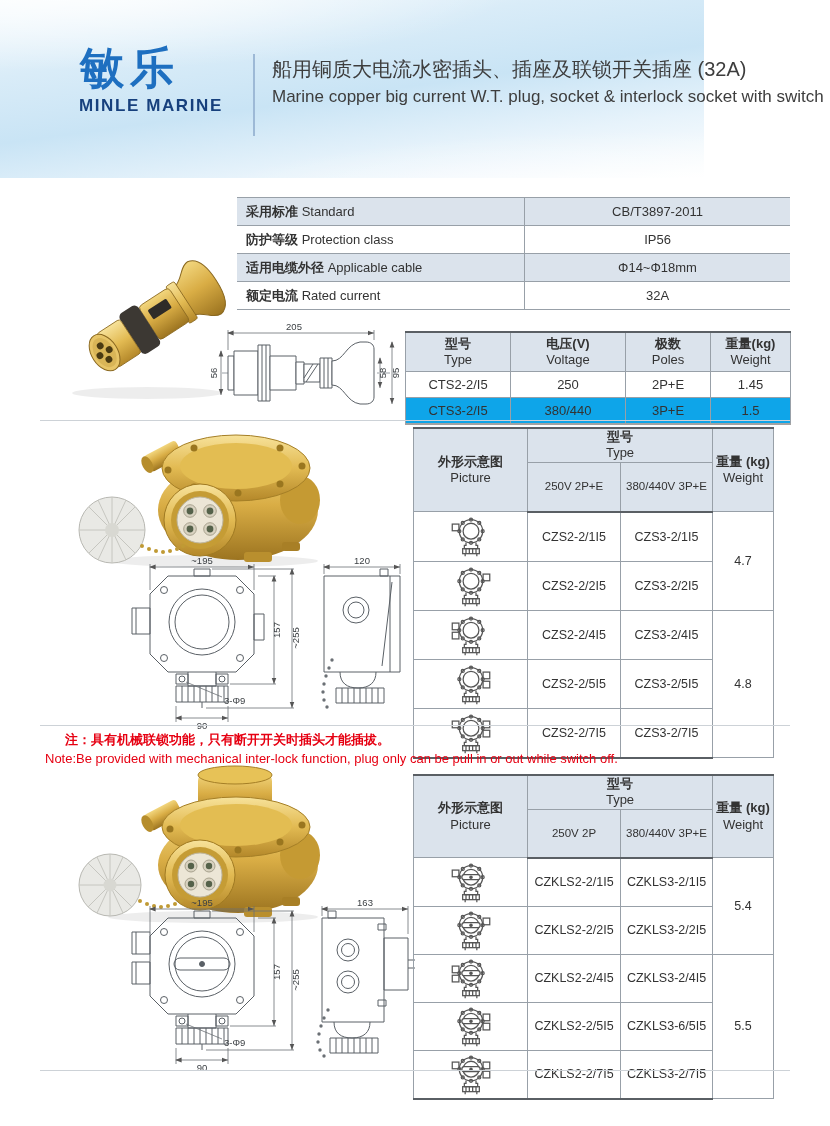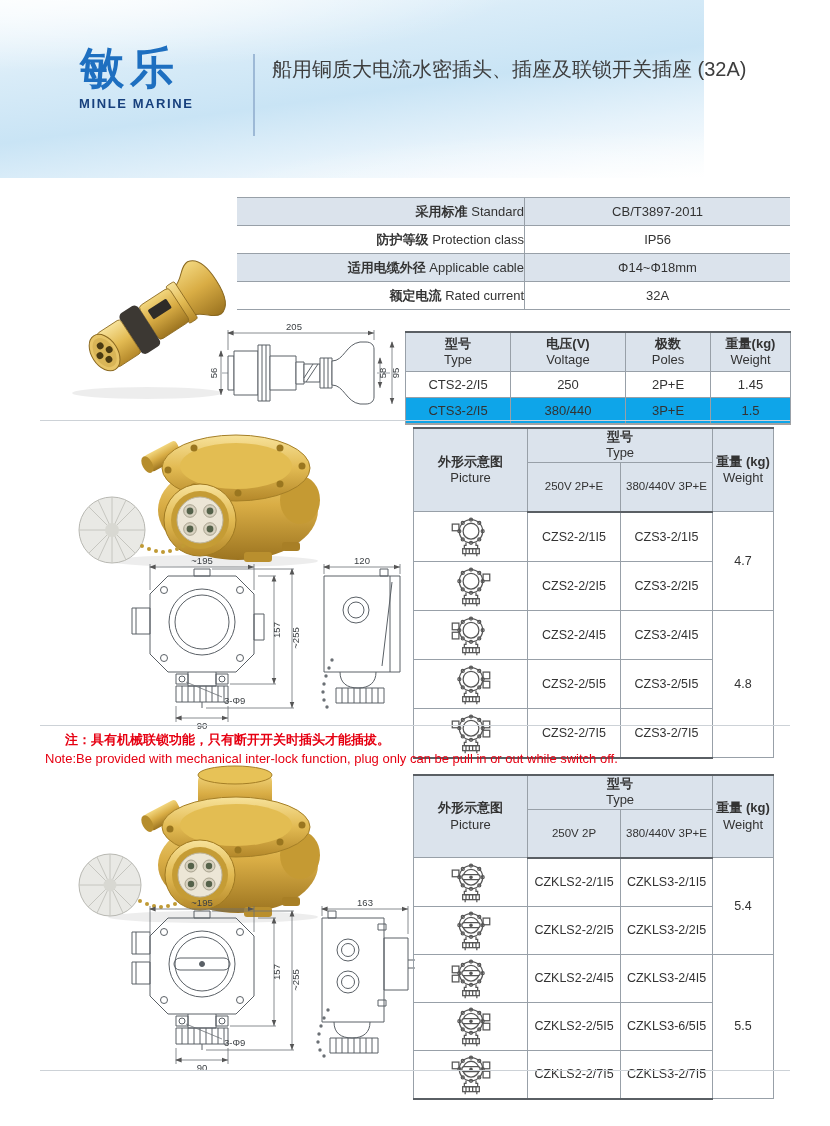--- a/index.html
+++ b/index.html
@@ -7,33 +7,33 @@
         font-family:"Liberation Sans","DejaVu Sans",sans-serif;color:#333;}
   .abs{position:absolute;}
 
   
   .hdr{left:0;top:0;width:704px;height:178px;
        background:linear-gradient(172deg,#f4fafd 0%,#d9ecf8 28%,#c9e4f5 52%,#e7f3fb 76%,#ffffff 100%);}
   .hdr::before{content:"";position:absolute;inset:0;
        background:radial-gradient(120% 90% at 8% -10%, rgba(255,255,255,.95) 0%, rgba(255,255,255,0) 55%),
                   radial-gradient(130% 80% at 95% 115%, rgba(255,255,255,.9) 0%, rgba(255,255,255,0) 52%);}
   .logo-cn{left:80px;top:46px;font-size:44px;font-weight:bold;color:#1e6fc0;letter-spacing:6px;line-height:1;}
-  .logo-en{left:79px;top:96px;font-size:13px;font-weight:bold;color:#17407d;letter-spacing:1.6px;}
+  .logo-en{left:79px;top:96px;font-size:17px;font-weight:bold;color:#17407d;letter-spacing:1.6px;}
   .hdr-div{left:253px;top:54px;width:2px;height:82px;background:#9db9d6;}
   .title-cn{left:272px;top:56px;font-size:20px;font-weight:400;color:#3d3d3d;white-space:nowrap;}
   .title-en{left:272px;top:87px;font-size:17px;color:#3d3d3d;white-space:nowrap;}
 
   
   table{border-collapse:collapse;table-layout:fixed;}
   .cn{font-weight:bold;}
 
   
   .spec{left:237px;top:197px;width:553px;font-size:13px;}
   .spec td{height:27px;border-top:1px solid #98a0a8;border-bottom:1px solid #98a0a8;padding:0;}
-  .spec .lab{width:278px;padding-left:9px;border-right:1px solid #98a0a8;text-align:right;}
+  .spec .lab{width:278px;padding-left:9px;border-right:1px solid #98a0a8;}
   .spec .val{text-align:center;}
   .spec tr:nth-child(odd) td{background:#dbe3ec;}
 
   
   .cts{left:405px;top:331px;width:385px;font-size:13px;text-align:center;}
   .cts td{border:1px solid #98a0a8;padding:0;}
   .cts tr:first-child td{border-top:2px solid #5a5f64;background:#dbe3ec;height:38px;line-height:1.25;}
   .cts tbody td{height:25px;}
   .cts tr:last-child td{border-bottom:2px solid #a3a3a3;background:#0ea5e9;}
 
@@ -114,20 +114,21 @@
   </defs>
 </svg>
 
 <div id="page">
 
   <div class="abs hdr">
     <div class="abs logo-cn">敏乐</div>
     <div class="abs logo-en">MINLE MARINE</div>
     <div class="abs hdr-div"></div>
     <div class="abs title-cn">船用铜质大电流水密插头、插座及联锁开关插座 (32A)</div>
+    <div class="abs title-en">Marine copper big current W.T. plug, socket &amp; interlock socket with switch</div>
   </div>
 
   <table class="abs spec">
     <tbody>
       <tr>
         <td class="lab"><span class="cn">采用标准</span> <span>Standard</span></td>
         <td class="val">CB/T3897-2011</td>
       </tr>
       <tr>
         <td class="lab"><span class="cn">防护等级</span> <span>Protection class</span></td>

